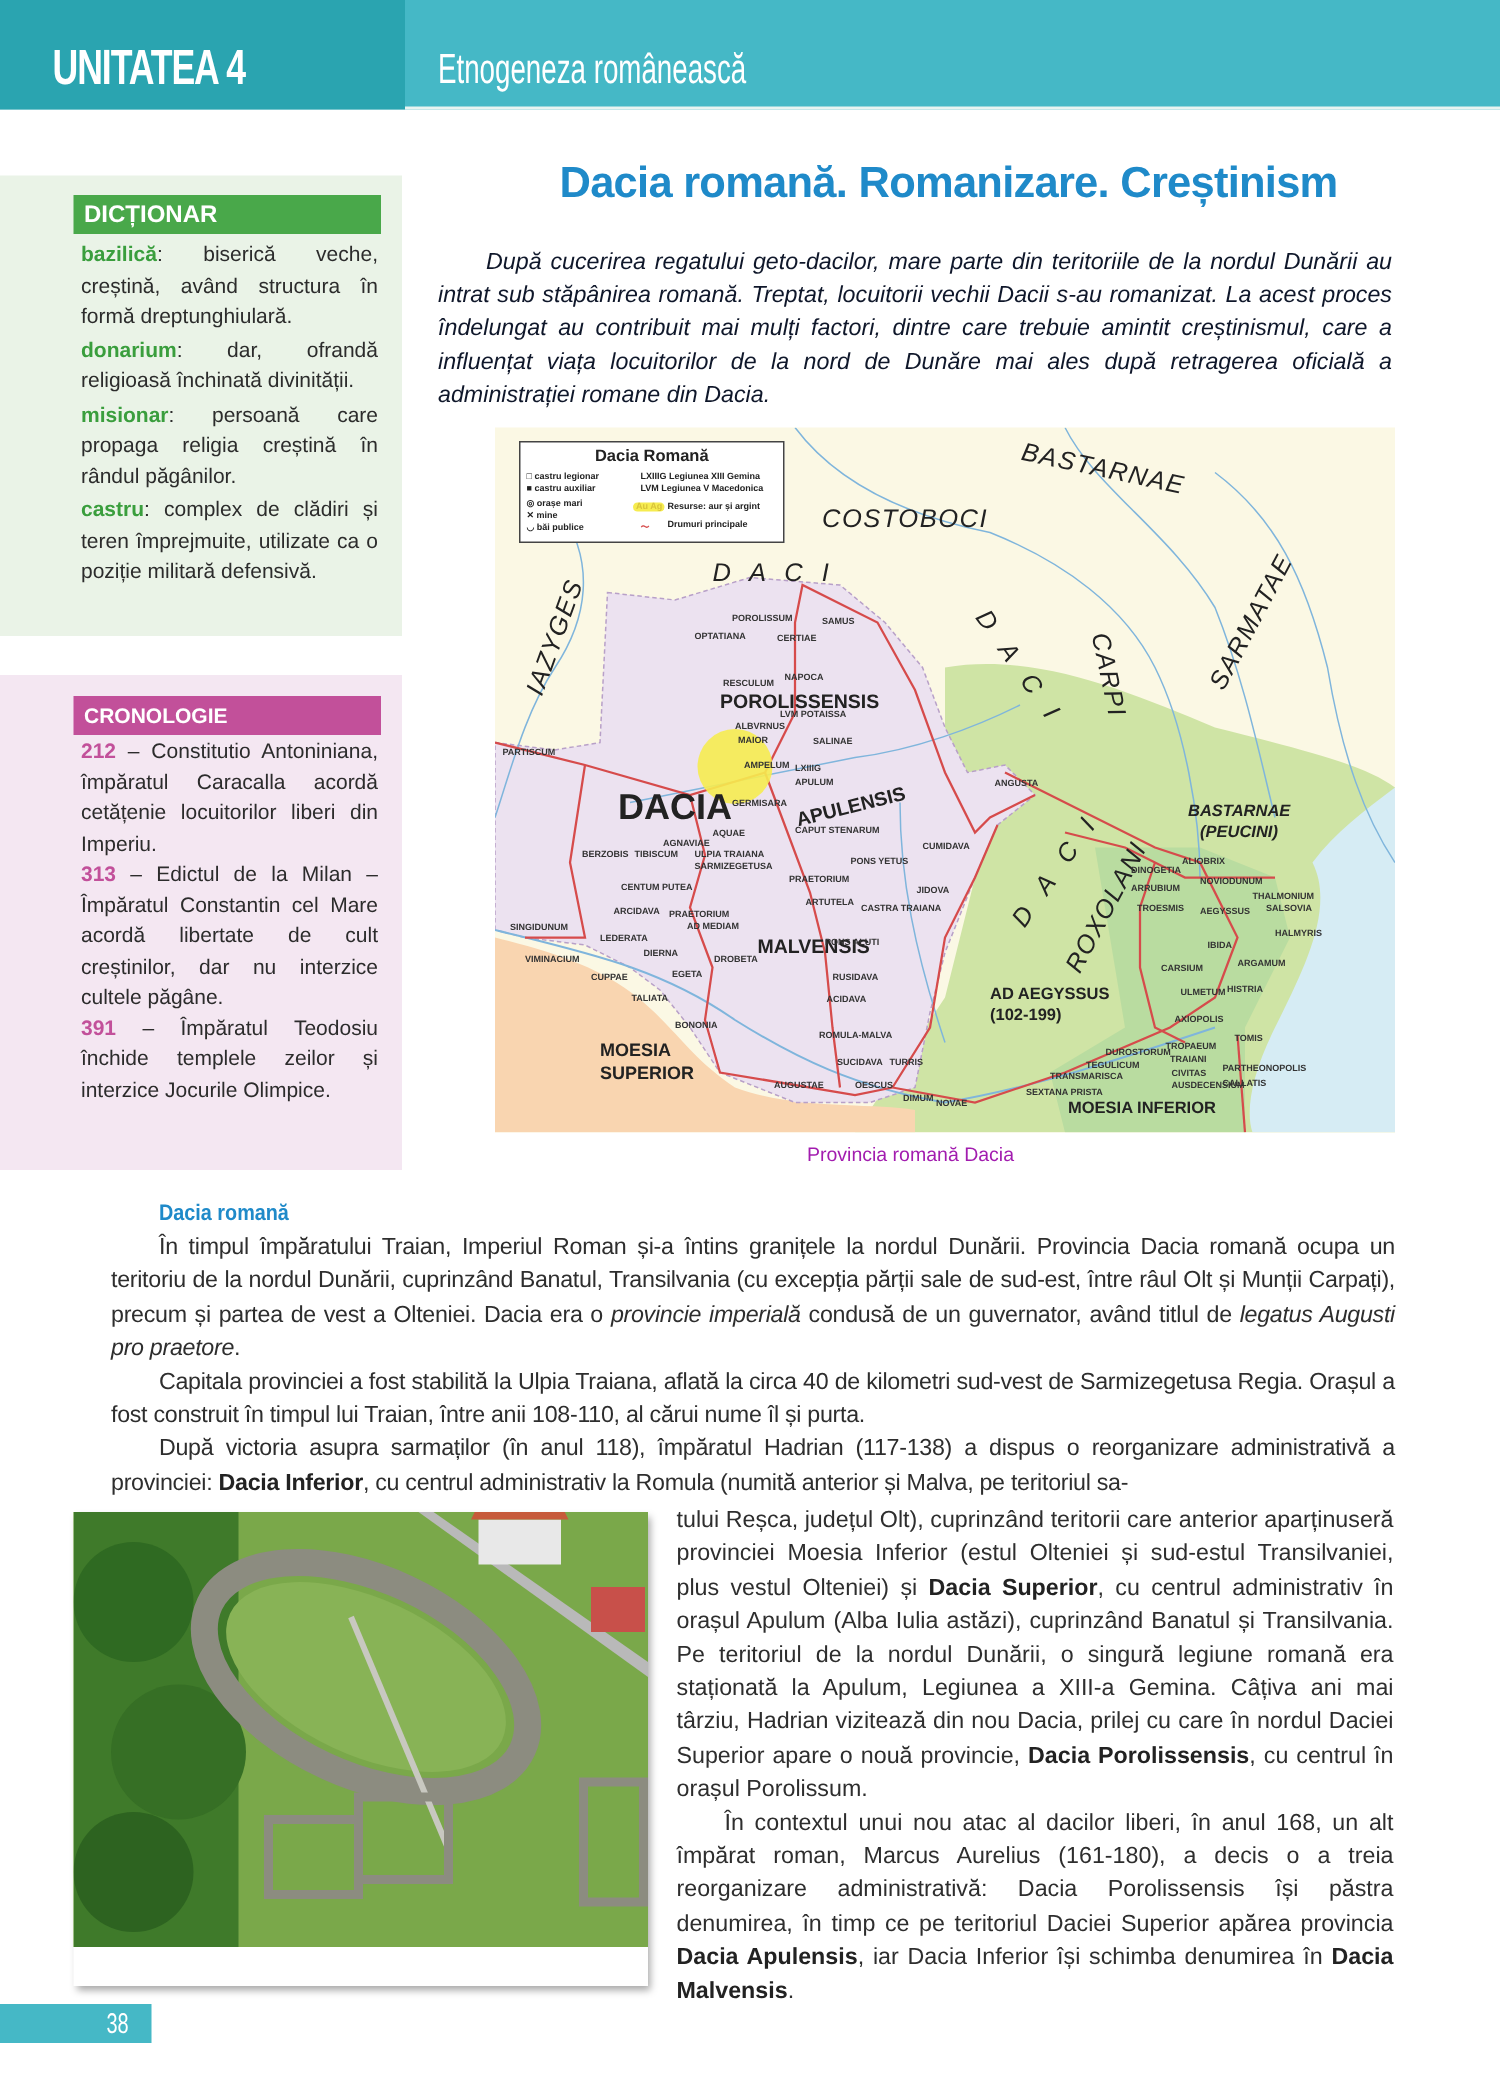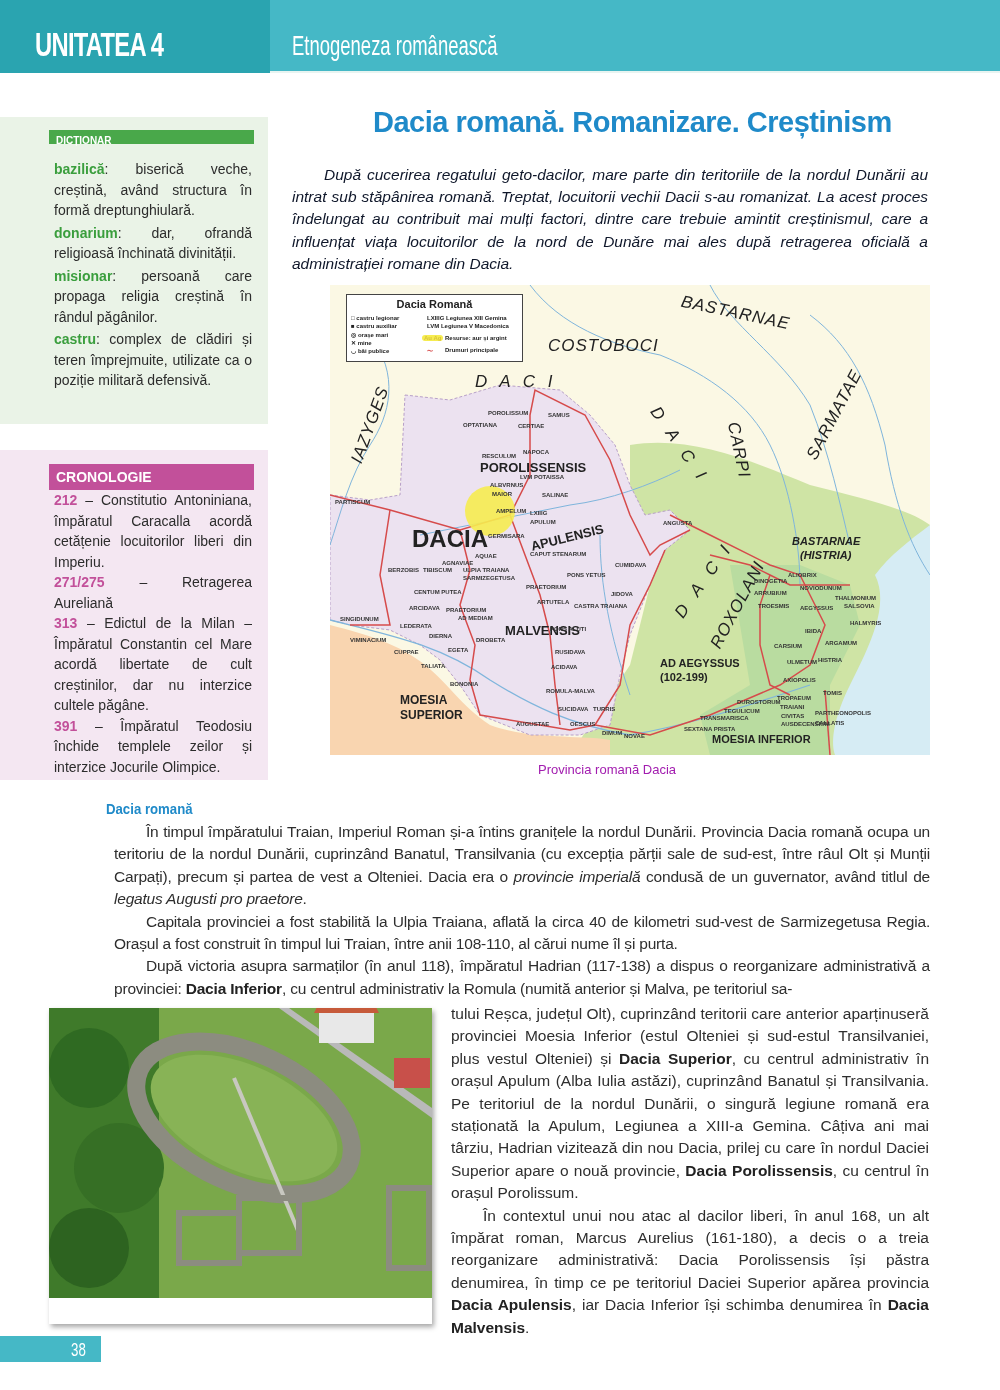--- a/index.html
+++ b/index.html
@@ -6,21 +6,21 @@
   body { width: 1000px; height: 1390px; background: #ffffff; position: relative; overflow: hidden; font-family: "Liberation Sans", sans-serif; color: #2a2a2a; }
 
   
   .header { position: absolute; left: 0; top: 0; width: 1000px; height: 73px; background: #45b8c6; border-bottom: 2px solid #e8f4f1; }
   .unit-box { position: absolute; left: 0; top: 0; width: 270px; height: 73px; background: #2aa4b0; }
   .unit-label { position: absolute; left: 35px; top: 26px; font-family: "Liberation Sans Narrow", "Liberation Sans", sans-serif; font-size: 33px; font-weight: bold; color: #ffffff; letter-spacing: -1px; transform: scaleX(0.72); transform-origin: left center; white-space: nowrap; }
   .unit-subtitle { position: absolute; left: 292px; top: 30px; font-size: 28px; color: #ffffff; transform: scaleX(0.66); transform-origin: left center; white-space: nowrap; }
 
   
   .dict-box { position: absolute; left: 0; top: 117px; width: 268px; height: 307px; background: #eaf3e7; }
-  .dict-head { position: absolute; left: 49px; top: 13px; width: 205px; height: 14px; background: #49a84a; color: #fff; font-weight: bold; font-size: 10px; padding: 5px 0 0 7px; }
+  .dict-head { position: absolute; left: 49px; top: 13px; width: 205px; height: 26px; background: #49a84a; color: #fff; font-weight: bold; font-size: 16px; padding: 5px 0 0 7px; }
   .dict-body { position: absolute; left: 54px; top: 42px; width: 198px; font-size: 14px; line-height: 20.5px; text-align: justify; color: #2c2c2c; }
   .term-g { color: #3a9e3d; font-weight: bold; }
 
   .chron-box { position: absolute; left: 0; top: 450px; width: 268px; height: 330px; background: #f4e7f2; }
   .chron-head { position: absolute; left: 49px; top: 14px; width: 205px; height: 26px; background: #c2509a; color: #fff; font-weight: bold; font-size: 14px; padding: 5px 0 0 7px; }
   .chron-body { position: absolute; left: 54px; top: 40px; width: 198px; font-size: 14px; line-height: 20.5px; text-align: justify; color: #2c2c2c; }
   .yr { color: #c2509a; font-weight: bold; }
 
   
   .title { position: absolute; left: 373px; top: 106px; font-size: 29px; font-weight: bold; color: #1f8ac9; letter-spacing: -0.5px; white-space: nowrap; }
@@ -33,21 +33,21 @@
   .legend { position: absolute; left: 16px; top: 9px; width: 177px; height: 68px; background: #fff; border: 1px solid #444; }
   .legend-title { position: absolute; left: 0; top: 3px; width: 100%; text-align: center; font-size: 11px; font-weight: bold; color: #222; }
   .legend-item { position: absolute; font-size: 6px; font-weight: bold; color: #222; white-space: nowrap; }
   .ml { position: absolute; font-weight: bold; color: #222; white-space: nowrap; }
   .ms { position: absolute; font-size: 6px; font-weight: bold; color: #333; white-space: nowrap; }
   .tribe { position: absolute; font-size: 17px; font-style: italic; color: #222; white-space: nowrap; letter-spacing: 1px; }
 
   
   .section-title { position: absolute; left: 106px; top: 800px; font-size: 15px; font-weight: bold; color: #1f8ac9; transform: scaleX(0.88); transform-origin: left center; }
   .body-wide { position: absolute; left: 74px; top: 821px; width: 856px; font-size: 15.5px; line-height: 22.4px; text-align: justify; color: #2e2e2e; letter-spacing: -0.2px; }
-  .body-wide p { text-indent: 32px; margin-left: 40px; }
+  .body-wide p { text-indent: 32px; }
   .body-right { position: absolute; left: 451px; top: 1003px; width: 478px; font-size: 15.5px; line-height: 22.4px; text-align: justify; color: #2e2e2e; }
   .body-right p.ind { text-indent: 32px; }
   b { font-weight: bold; color: #222; }
 
   
   .photo { position: absolute; left: 49px; top: 1008px; width: 383px; height: 316px; background: #fff; box-shadow: 2px 3px 5px rgba(0,0,0,0.35); }
   .photo-img { position: absolute; left: 0; top: 0; width: 383px; height: 290px; background: #6fa142; overflow: hidden; }
   .photo-caption { position: absolute; left: 0; top: 294px; width: 383px; text-align: center; font-size: 13.5px; color: #222; }
 
   
@@ -71,21 +71,20 @@
     <div style="margin-top:2px"><span class="term-g">donarium</span><span>: dar, ofrandă religioasă închinată divinității.</span></div>
     <div style="margin-top:2px"><span class="term-g">misionar</span><span>: persoană care propaga religia creștină în rândul păgânilor.</span></div>
     <div style="margin-top:2px"><span class="term-g">castru</span><span>: complex de clădiri și teren împrejmuite, utilizate ca o poziție militară defensivă.</span></div>
   </div>
 </div>
 
 <div class="chron-box">
   <div class="chron-head">CRONOLOGIE</div>
   <div class="chron-body">
     <div><span class="yr">212</span><span> – Constitutio Antoniniana, împăratul Caracalla acordă cetățenie locuitorilor liberi din Imperiu.</span></div>
-    <div><span class="yr">271/275</span><span> – Retragerea Aureliană</span></div>
     <div><span class="yr">313</span><span> – Edictul de la Milan – Împăratul Constantin cel Mare acordă libertate de cult creștinilor, dar nu interzice cultele păgâne.</span></div>
     <div><span class="yr">391</span><span> – Împăratul Teodosiu închide templele zeilor și interzice Jocurile Olimpice.</span></div>
   </div>
 </div>
 
 <h1 class="title">Dacia romană. Romanizare. Creștinism</h1>
 <p class="intro">După cucerirea regatului geto-dacilor, mare parte din teritoriile de la nordul Dunării au intrat sub stăpânirea romană. Treptat, locuitorii vechii Dacii s-au romanizat. La acest proces îndelungat au contribuit mai mulți factori, dintre care trebuie amintit creștinismul, care a influențat viața locuitorilor de la nord de Dunăre mai ales după retragerea oficială a administrației romane din Dacia.</p>
 
 <div class="map">
   <svg width="600" height="470" viewBox="0 0 600 470">
@@ -151,21 +150,21 @@
   <span class="ml" style="left:82px;top:240px;font-size:24px">DACIA</span>
   <span class="ml" style="left:150px;top:175px;font-size:13px">POROLISSENSIS</span>
   <span class="ml" style="left:200px;top:245px;font-size:13px;transform:rotate(-14deg)">APULENSIS</span>
   <span class="ml" style="left:175px;top:338px;font-size:13px">MALVENSIS</span>
   <span class="ml" style="left:70px;top:408px;font-size:12px">MOESIA</span>
   <span class="ml" style="left:70px;top:423px;font-size:12px">SUPERIOR</span>
   <span class="ml" style="left:382px;top:448px;font-size:11px">MOESIA INFERIOR</span>
   <span class="ml" style="left:330px;top:372px;font-size:11px">AD AEGYSSUS</span>
   <span class="ml" style="left:330px;top:386px;font-size:11px">(102-199)</span>
   <span class="ml" style="left:462px;top:250px;font-size:11px;font-style:italic">BASTARNAE</span>
-  <span class="ml" style="left:470px;top:264px;font-size:11px;font-style:italic">(HISTRIA)</span>
+  <span class="ml" style="left:470px;top:264px;font-size:11px;font-style:italic">(PEUCINI)</span>
 
   <div id="places">
       <span class="ms" style="left: 158px; top: 125px;">POROLISSUM</span>
       <span class="ms" style="left: 218px; top: 127px;">SAMUS</span>
       <span class="ms" style="left: 133px; top: 137px;">OPTATIANA</span>
       <span class="ms" style="left: 188px; top: 138px;">CERTIAE</span>
       <span class="ms" style="left: 152px; top: 168px;">RESCULUM</span>
       <span class="ms" style="left: 193px; top: 164px;">NAPOCA</span>
       <span class="ms" style="left: 190px; top: 189px;">LVM POTAISSA</span>
       <span class="ms" style="left: 160px; top: 197px;">ALBVRNUS</span>

